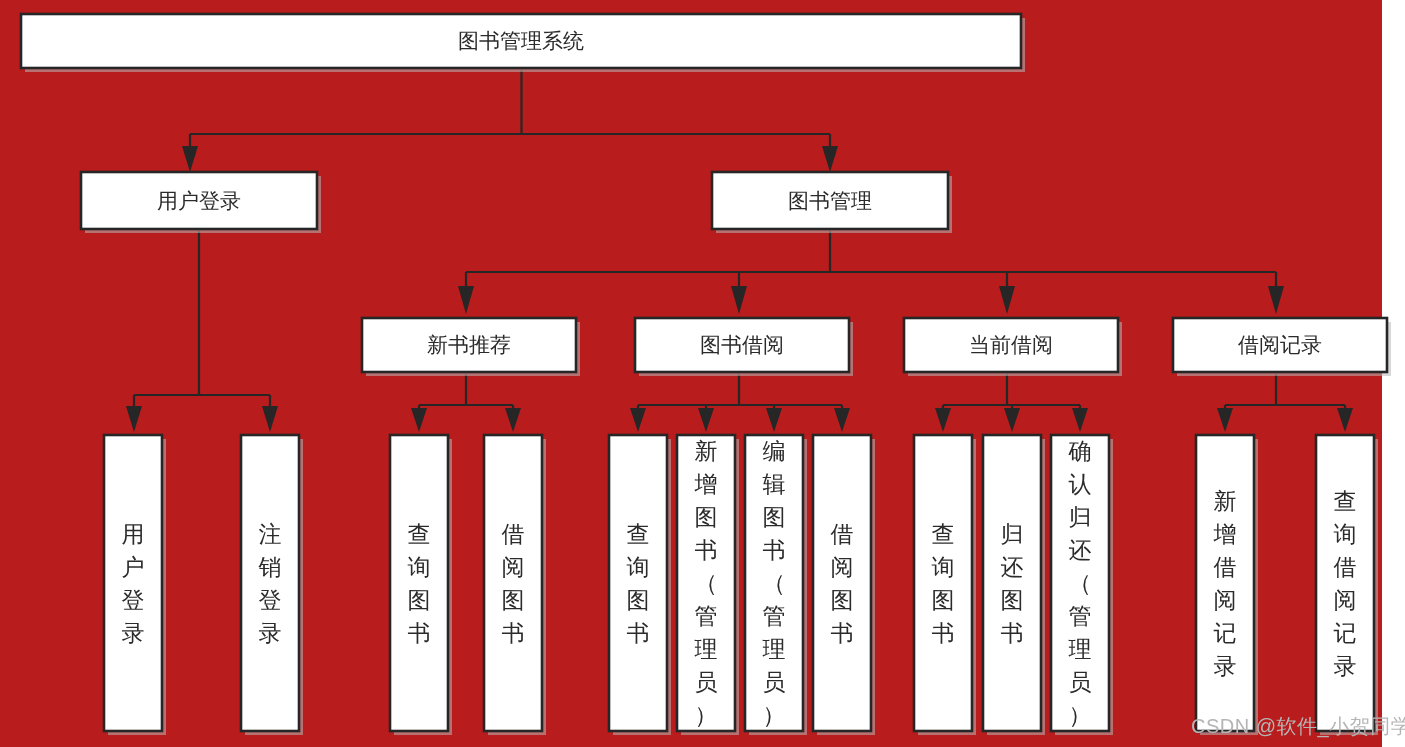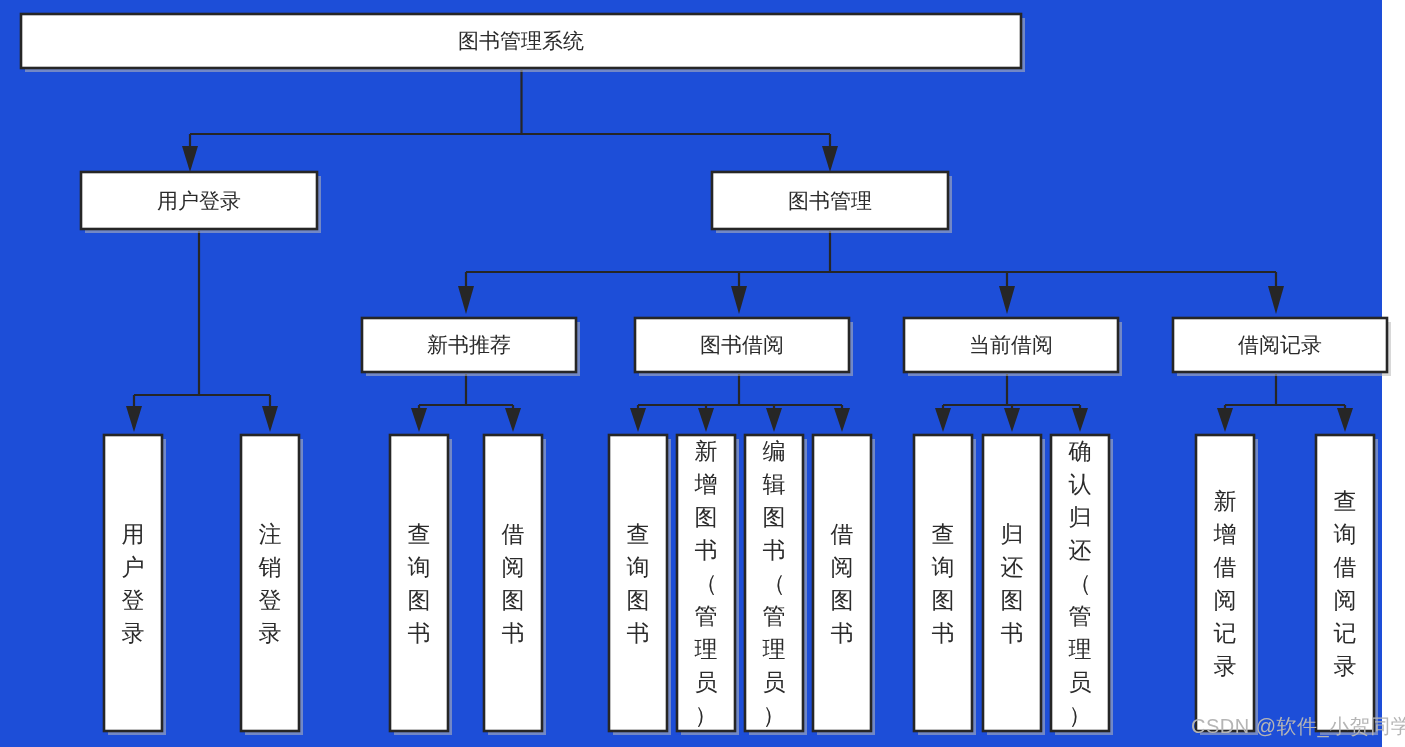--- a/index.html
+++ b/index.html
@@ -10,21 +10,21 @@
   body {
     width: 1405px;
     height: 747px;
     font-family: "Liberation Sans", "DejaVu Sans", sans-serif;
     overflow: hidden;
   }
   #diagram-root {
     position: relative;
     width: 1382px;
     height: 747px;
-    background: #1d4ed8;
+    background: #b91c1c;
   }
   svg.diagram-canvas {
     position: absolute;
     left: 0;
     top: 0;
     width: 1405px;
     height: 747px;
     display: block;
   }
   .node-box {

